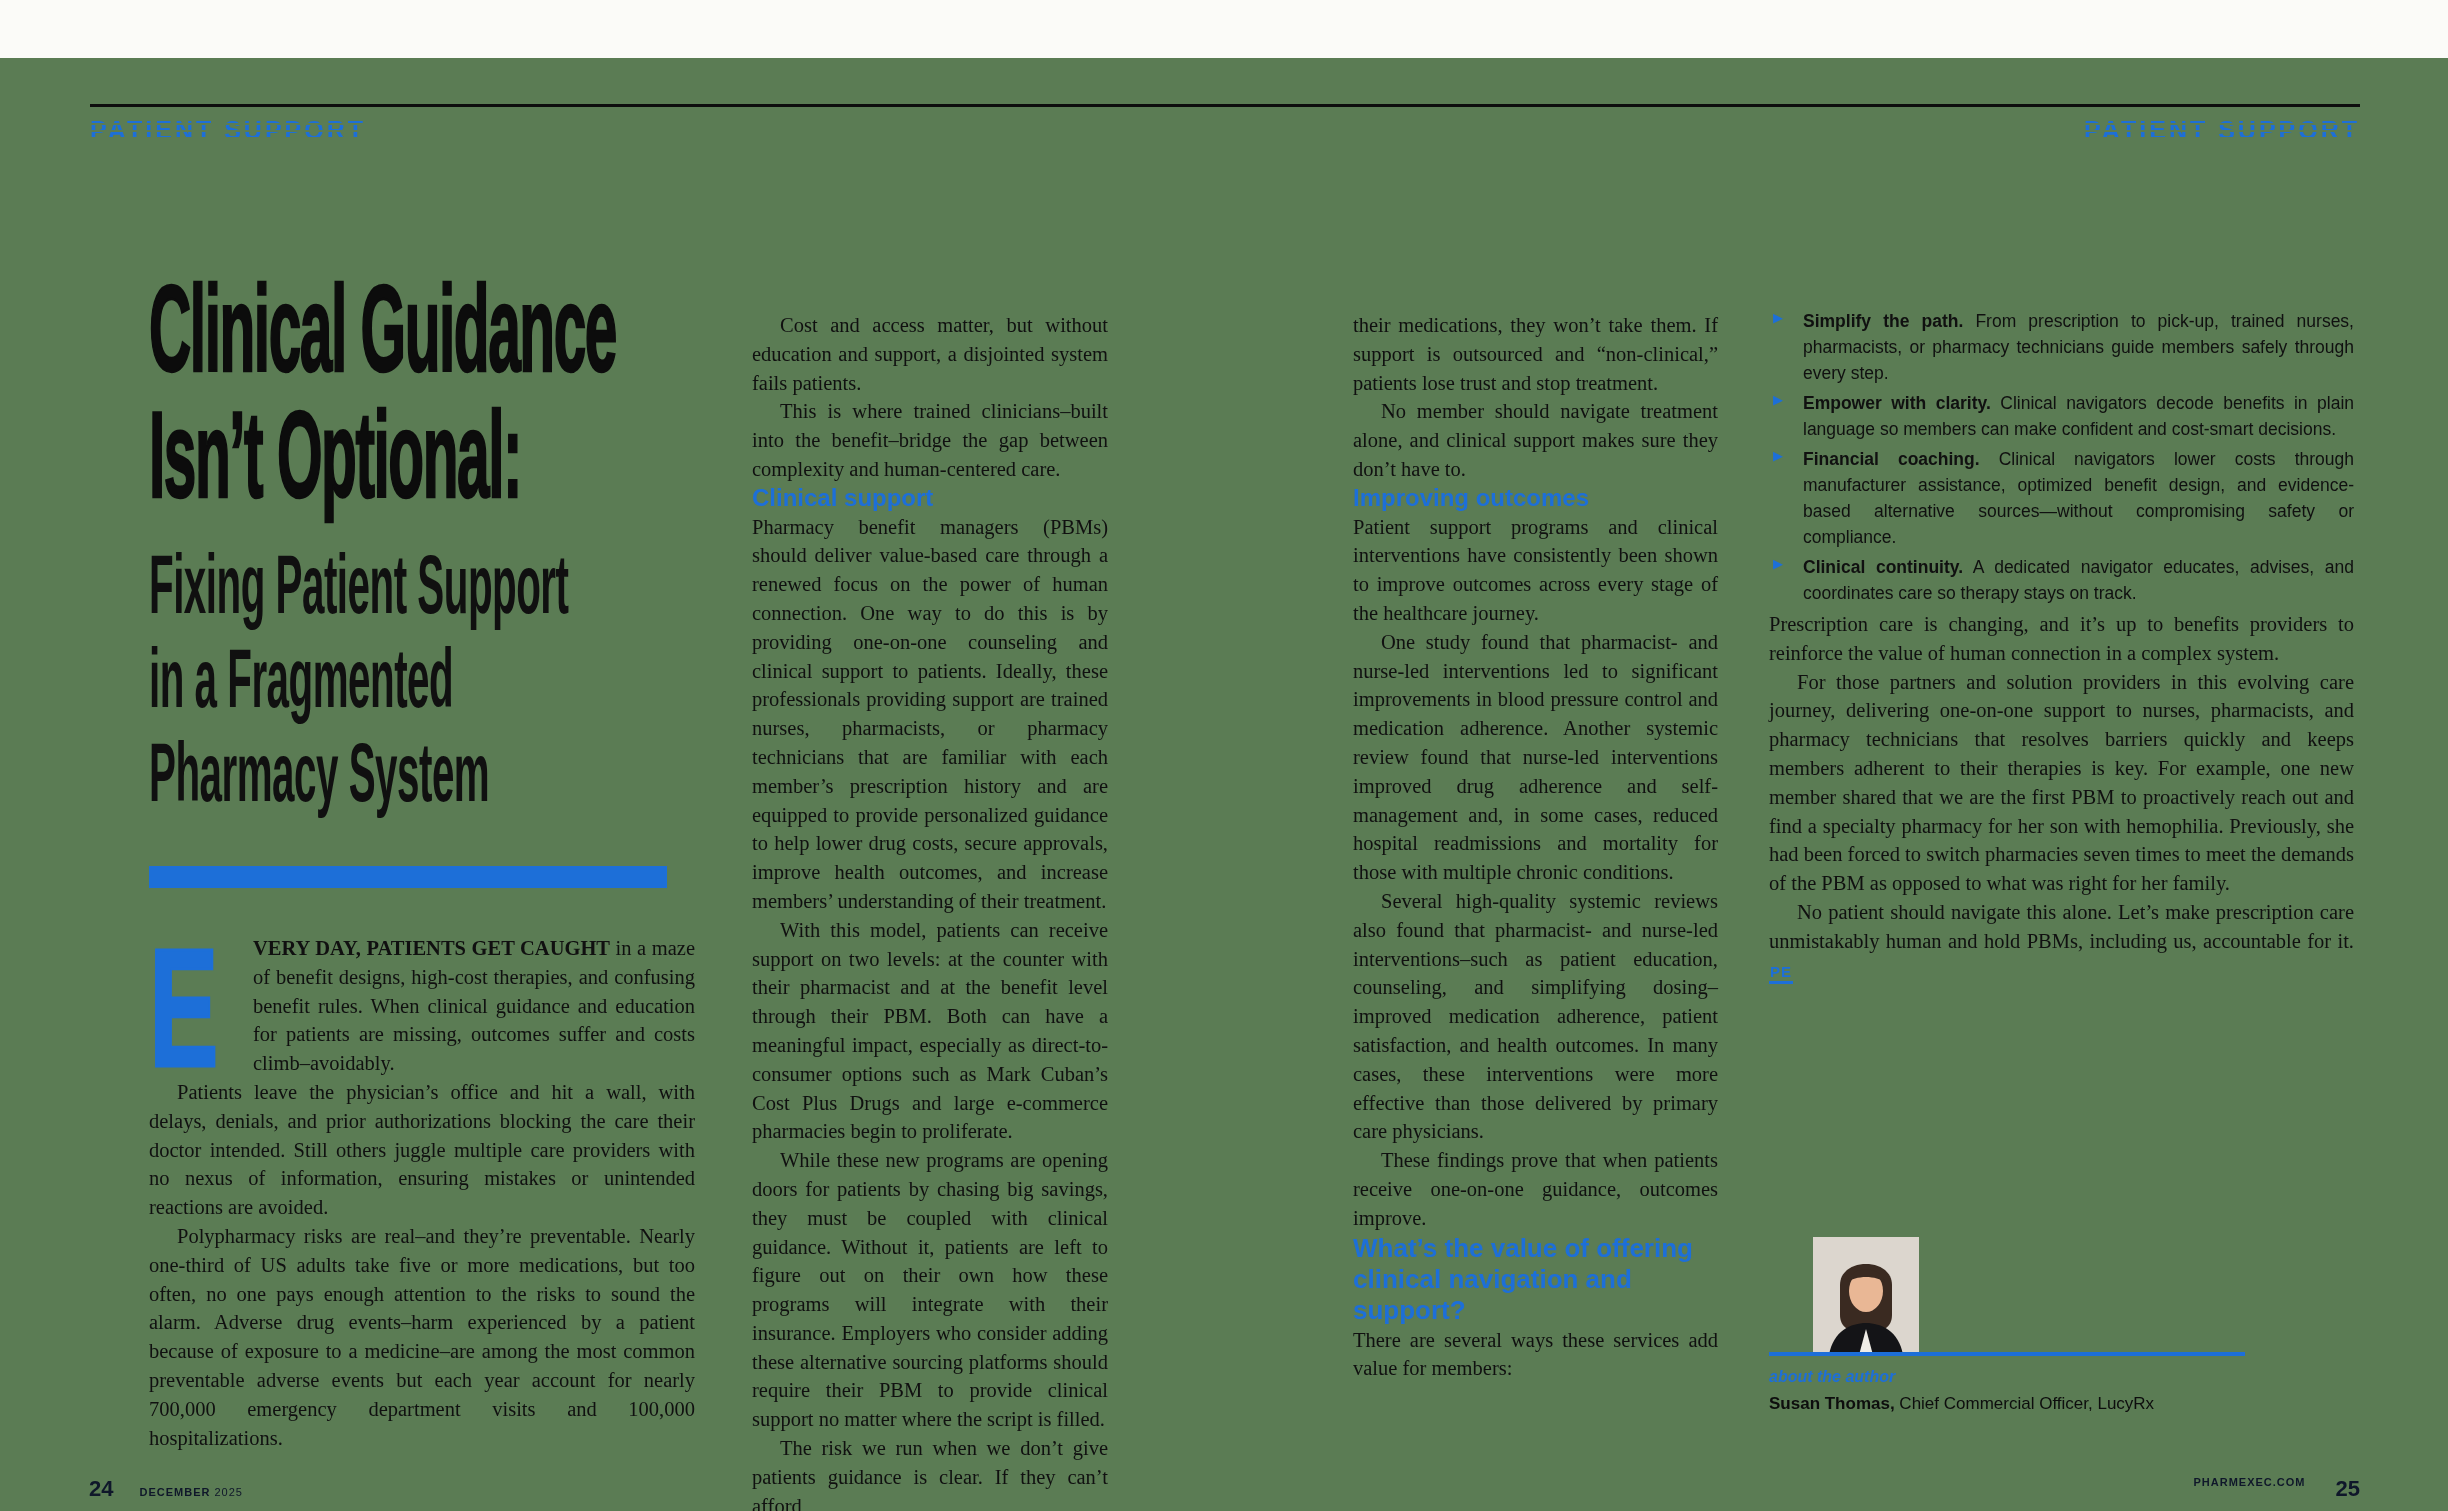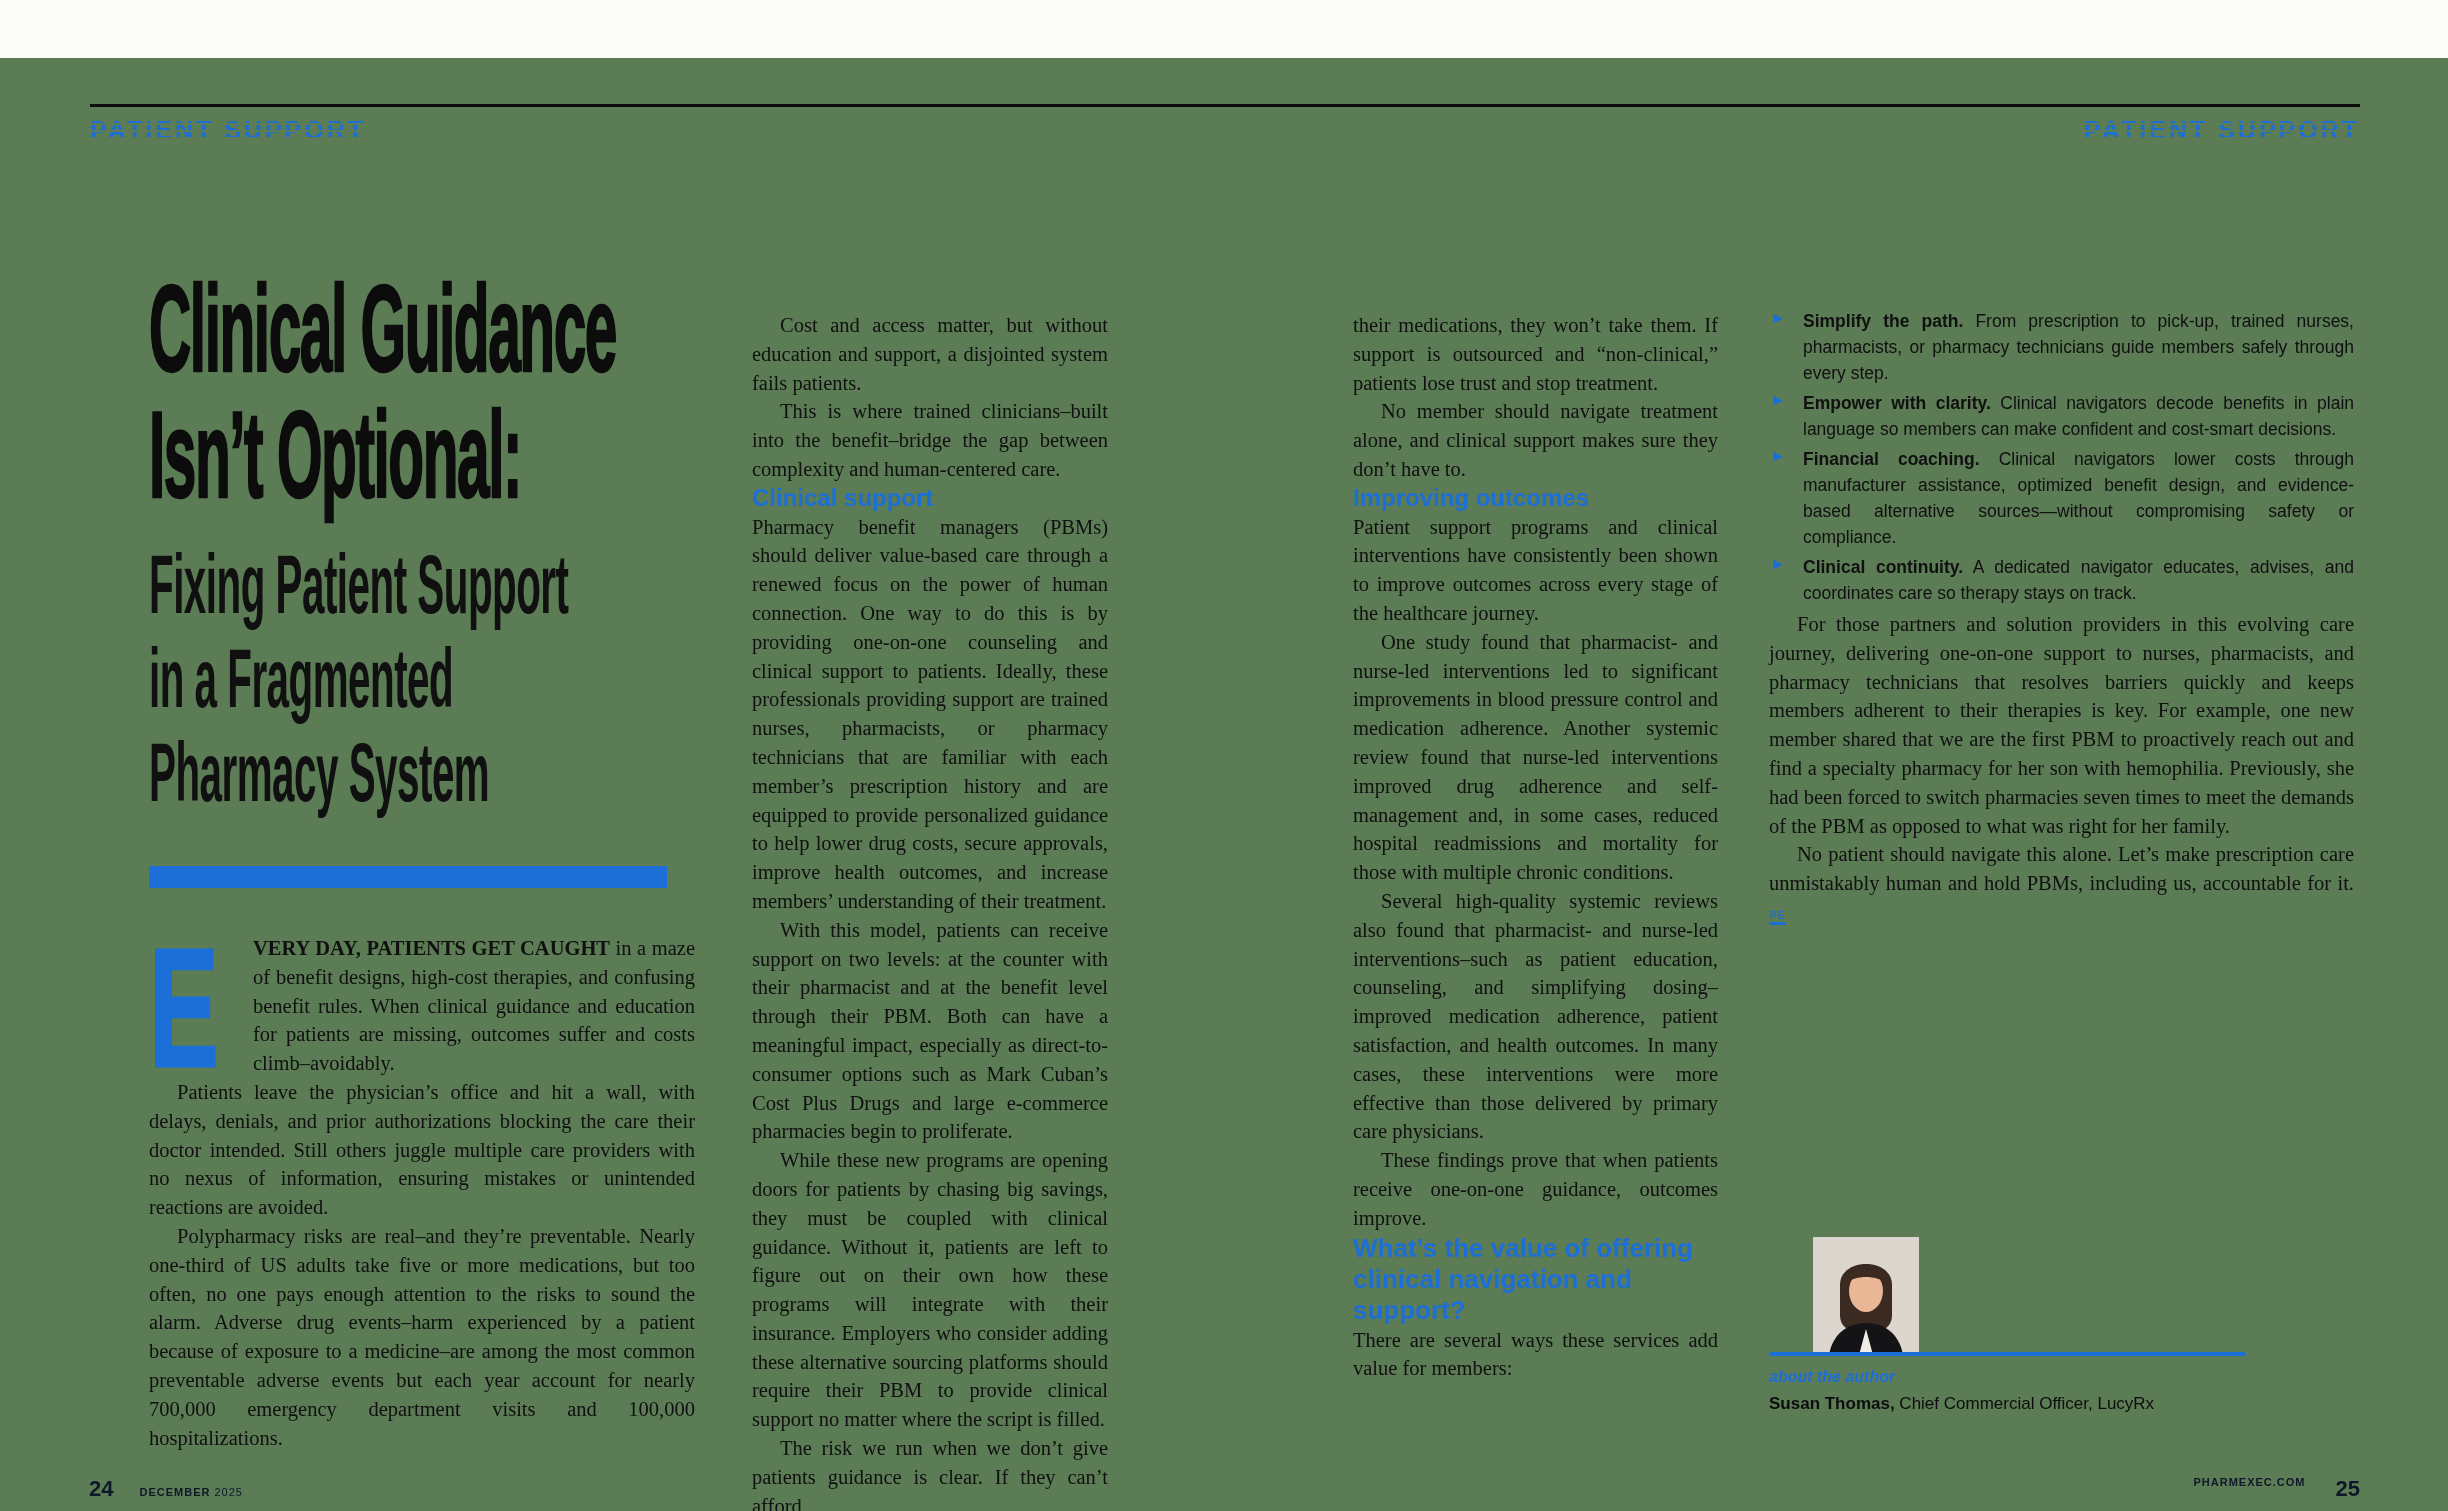--- a/index.html
+++ b/index.html
@@ -79,21 +79,21 @@
   .bullets{list-style:none;margin:0;padding:0;font-family:"Liberation Sans",sans-serif;
     font-size:17.5px;line-height:26px;text-align:justify;}
   .bullets li{position:relative;padding-left:34px;margin-bottom:4px;}
   .bullet-arrow{
     position:absolute;left:4px;top:3px;color:var(--accent);font-size:13px;line-height:1;
     font-family:"DejaVu Sans",sans-serif;
   }
   .bullet-lead{font-weight:700;}
 
   .endmark{
-    font-family:"Liberation Sans",sans-serif;font-weight:700;font-size:10px;
+    font-family:"Liberation Sans",sans-serif;font-weight:700;font-size:15px;
     color:var(--accent);letter-spacing:1px;border-bottom:3px solid var(--accent);
     padding:0 1px 1px 1px;
     margin-top:26px;
   }
 
   
   .author-photo{position:absolute;left:1813px;top:1237px;width:106px;height:118px;}
   .author-rule{position:absolute;left:1769px;top:1352px;width:476px;height:4px;background:var(--accent);}
   .author-kicker{
     position:absolute;left:1769px;top:1368px;
@@ -181,20 +181,21 @@
       <li>
         <span class="bullet-arrow">▶</span>
         <span class="bullet-lead">Financial coaching.</span><span> Clinical navigators lower costs through manufacturer assistance, optimized benefit design, and evidence-based alternative sources—without compromising safety or compliance.</span>
       </li>
       <li>
         <span class="bullet-arrow">▶</span>
         <span class="bullet-lead">Clinical continuity.</span><span> A dedicated navigator educates, advises, and coordinates care so therapy stays on track.</span>
       </li>
     </ul>
     <div class="bodytext">
+      <p>Prescription care is changing, and it’s up to benefits providers to reinforce the value of human connection in a complex system.</p>
       <p class="ind">For those partners and solution providers in this evolving care journey, delivering one-on-one support to nurses, pharmacists, and pharmacy technicians that resolves barriers quickly and keeps members adherent to their therapies is key. For example, one new member shared that we are the first PBM to proactively reach out and find a specialty pharmacy for her son with hemophilia. Previously, she had been forced to switch pharmacies seven times to meet the demands of the PBM as opposed to what was right for her family.</p>
       <p class="ind"><span>No patient should navigate this alone. Let’s make prescription care unmistakably human and hold PBMs, including us, accountable for it. </span><span class="endmark">PE</span></p>
     </div>
   </div>
 
   <div class="author-photo">
     <svg viewBox="0 0 106 118" width="106" height="118">
       <rect width="106" height="118" fill="#e3ded6"></rect>
       <rect width="106" height="118" fill="#cfc9bf" opacity="0.35"></rect>
       <path d="M27 48 C27 20 79 20 79 48 L79 78 C79 90 70 96 53 96 C36 96 27 90 27 78 Z" fill="#3a2a21"></path>

